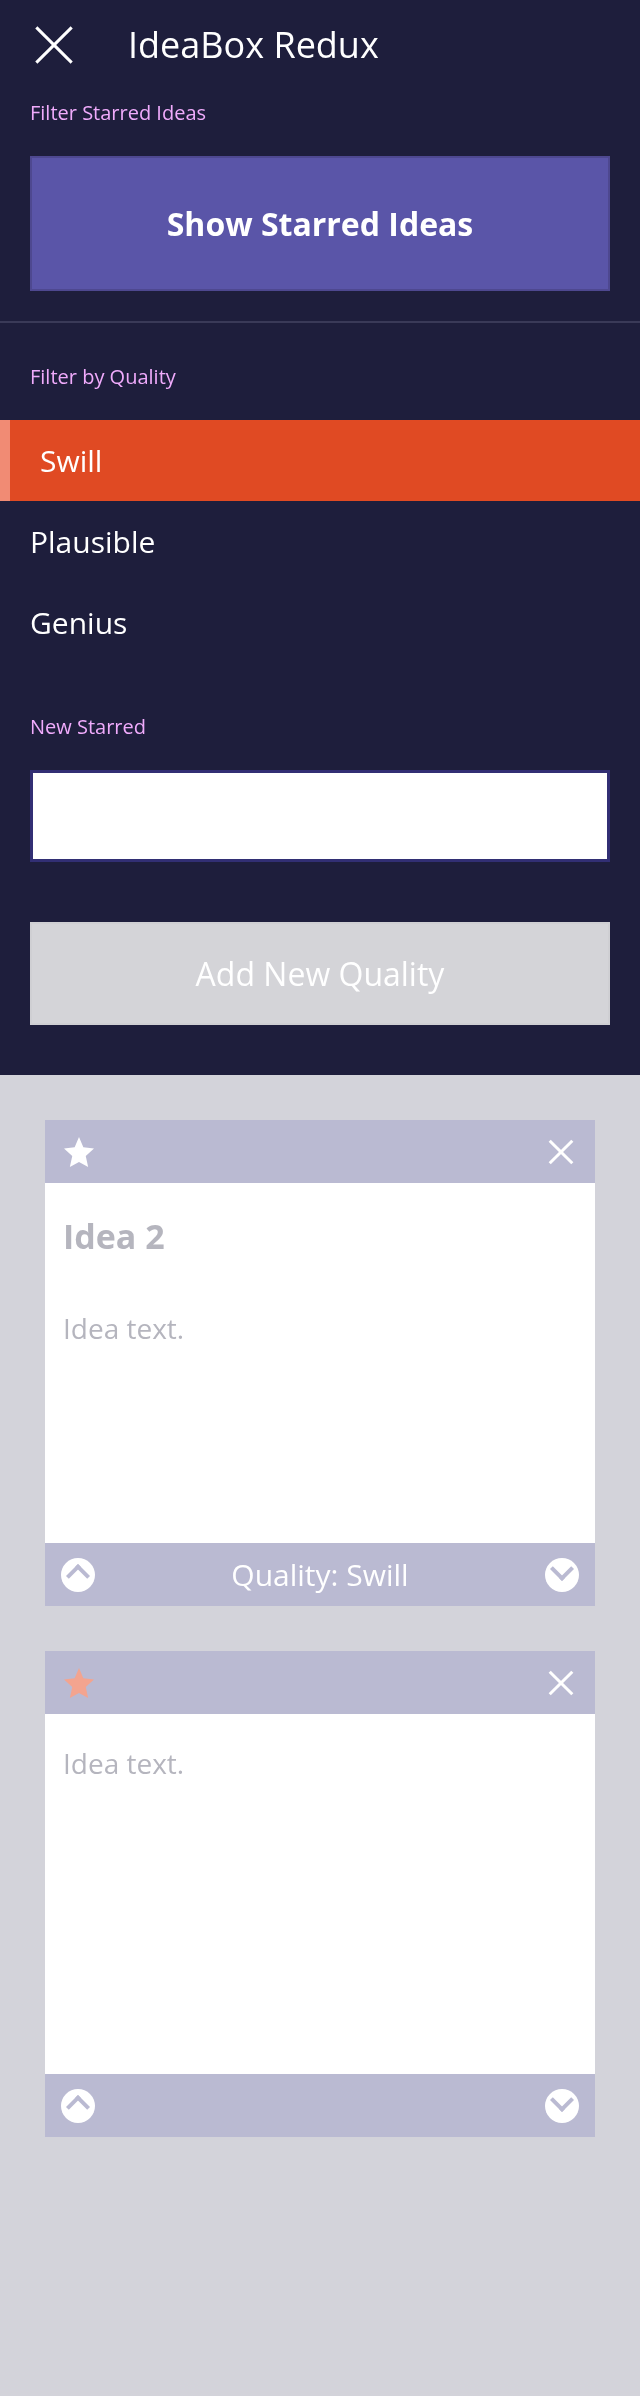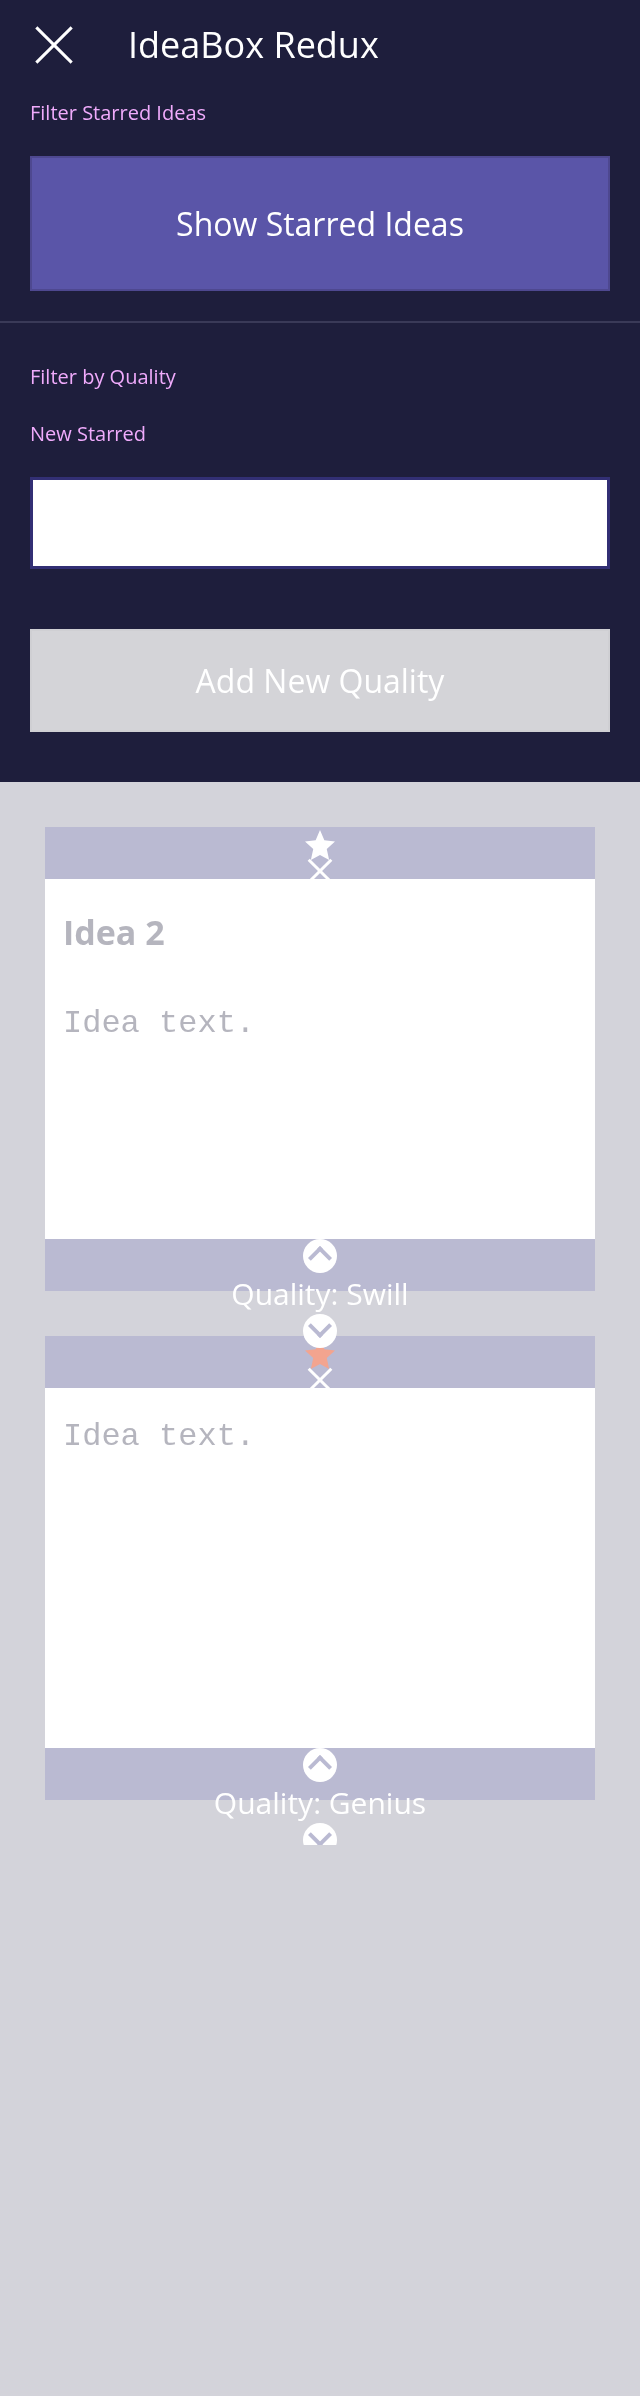--- a/index.html
+++ b/index.html
@@ -59,21 +59,21 @@
       font-weight: 400;
       margin-bottom: 30px;
     }
 
     .btn-starred {
       width: 100%;
       background: #5a55a8;
       border: 2px solid #4e4890;
       color: #fff;
       font-size: 32px;
-      font-weight: 400;
+      font-weight: 700;
       padding: 44px 0;
       cursor: pointer;
       font-family: inherit;
       margin-bottom: 30px;
     }
 
     
     .divider {
       height: 2px;
       background: #3a3a58;
@@ -129,26 +129,25 @@
     }
 
     .card {
       background: #fff;
       display: flex;
       flex-direction: column;
     }
 
     .card-header, .card-footer {
       background: #babad2;
-      height: 52px;
+      height: 63px;
       display: flex;
       align-items: center;
       padding: 0 16px;
       color: #fff;
-      flex-direction: column;
     }
 
     .card-header { justify-content: space-between; }
 
     .star-icon svg { display: block; }
 
     .card-close {
       width: 36px;
       height: 36px;
       position: relative;
@@ -174,23 +173,22 @@
 
     .card-title {
       color: #b5b5be;
       font-size: 34px;
       font-weight: 700;
       margin-bottom: 50px;
     }
 
     .card-text {
       color: #b5b5be;
-      font-size: 32px;
-      font-weight: 400;
-      font-family: Liberation Mono, monospace;
+      font-size: 28px;
+      font-weight: 400;
     }
 
     .card-footer {
       justify-content: space-between;
       font-size: 30px;
       font-weight: 400;
     }
 
     .chevron {
       width: 34px;
@@ -233,20 +231,25 @@
   </div>
 
   <div class="section-label">Filter Starred Ideas</div>
 
   <button class="btn-starred">Show Starred Ideas</button>
 
   <div class="divider"></div>
 
   <div class="section-label">Filter by Quality</div>
 
+  <ul class="quality-list" id="quality-list">
+      <li class="quality-item active">Swill</li>
+      <li class="quality-item">Plausible</li>
+      <li class="quality-item">Genius</li>
+    </ul>
 
   <div class="section-label">New Starred</div>
   <input type="text" class="new-quality-input" style="">
 
   <button class="btn-add-quality">Add New Quality</button>
 </div>
 
 <div class="cards" id="cards">
     <div class="card">
       <div class="card-header">
@@ -274,17 +277,16 @@
             <path fill="#f3a48f" d="M12 2l2.9 6.9L22 9.7l-5.5 5 1.6 7.3L12 18.6 5.9 22l1.6-7.3L2 9.7l7.1-.8L12 2z"></path>
           </svg>
         </div>
         <div class="card-close"></div>
       </div>
       <div class="card-body">
         <div class="card-text">Idea text.</div>
       </div>
       <div class="card-footer">
         <div class="chevron up"></div>
-        <div class="quality-label">Quality: Genius</div>
         <div class="chevron down"></div>
       </div>
     </div>
   </div>
 
 </body></html>

